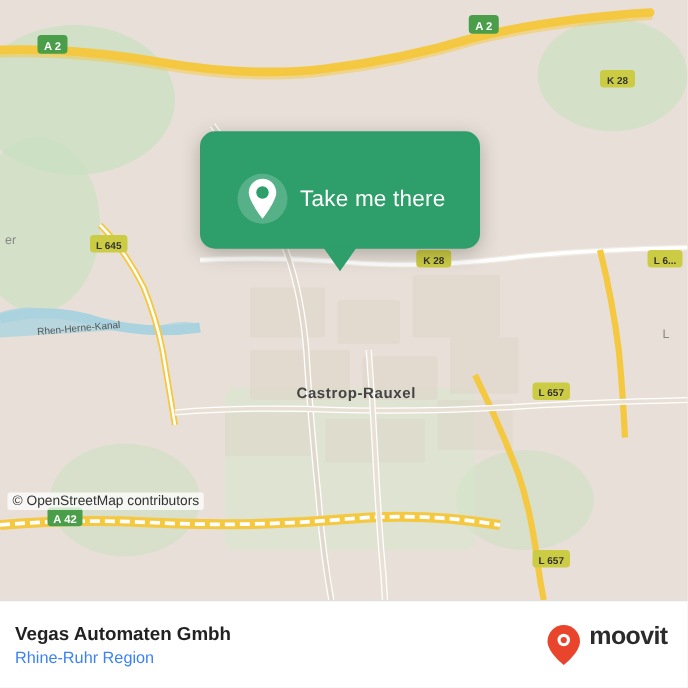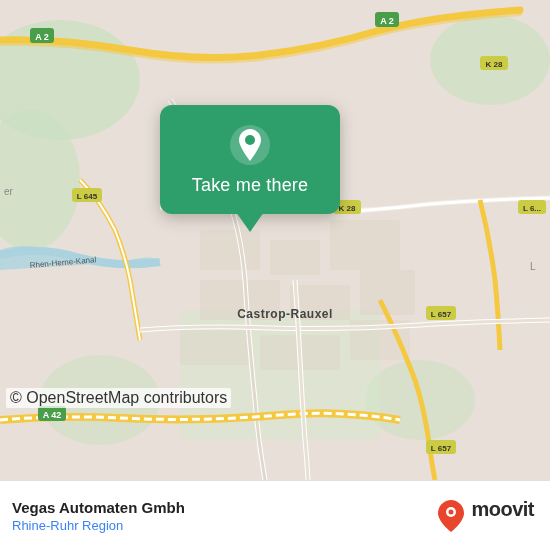--- a/index.html
+++ b/index.html
@@ -27,23 +27,22 @@
       height: 100%;
     }
 
     
     .map-tooltip {
       position: absolute;
       top: 105px;
       left: 160px;
       background: #2e9e6b;
       border-radius: 12px;
-      padding: 18px 28px 18px 28px;
-      display: flex;
-      flex-direction: column;
+      padding: 32px 28px 18px 28px;
+      display: flex;
       align-items: center;
       gap: 8px;
       box-shadow: 0 4px 16px rgba(0,0,0,0.25);
       z-index: 10;
       min-width: 180px;
     }
 
     .map-tooltip-pin {
       width: 44px;
       height: 44px;
@@ -123,21 +122,21 @@
       font-weight: 700;
       color: #2b2b2b;
       letter-spacing: -0.5px;
     }
 
     
     .osm-attribution {
       position: absolute;
       bottom: 72px;
       left: 6px;
-      font-size: 16px;
+      font-size: 11px;
       color: #333;
       background: rgba(255,255,255,0.75);
       padding: 1px 4px;
       border-radius: 2px;
     }
   </style>
 </head>
 <body>
 
 <div id="map-container">

